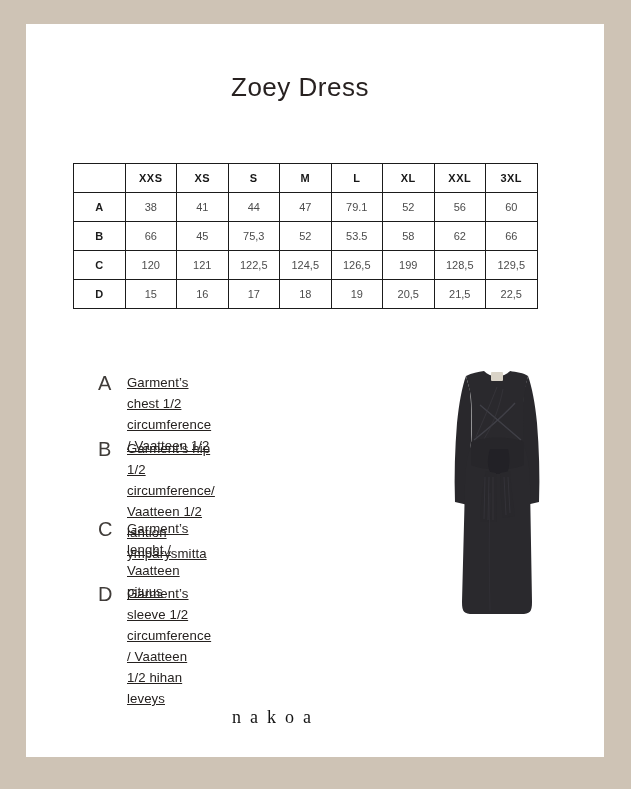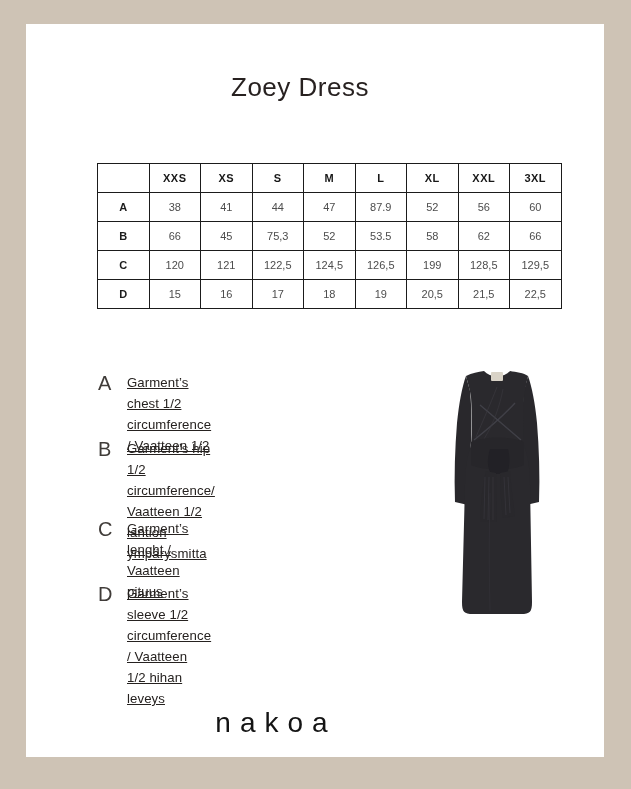--- a/index.html
+++ b/index.html
@@ -21,21 +21,21 @@
     left: 0; top: 72px;
     width: 600px;
     text-align: center;
     font-size: 26px;
     font-weight: 400;
     letter-spacing: 0.5px;
     color: #272120;
   }
   table.size-table {
     position: absolute;
-    left: 97px; top: 163px;
+    left: 73px; top: 163px;
     border-collapse: collapse;
     table-layout: fixed;
   }
   table.size-table th, table.size-table td {
     border: 1.6px solid #1b1b1b;
     width: 50.5px;
     height: 28px;
     text-align: center;
     vertical-align: middle;
     font-size: 11px;
@@ -64,22 +64,22 @@
   .legend-item:nth-child(1) { top: 372px; }
   .legend-item:nth-child(2) { top: 438px; }
   .legend-item:nth-child(3) { top: 518px; }
   .legend-item:nth-child(4) { top: 583px; }
   .dress-figure { position: absolute; left: 420px; top: 353px; width: 190px; height: 292px; }
   .brand-logo {
     position: absolute;
     left: 0; top: 707px;
     width: 543px;
     text-align: center;
-    font-family: Liberation Sans, sans-serif;
-    font-size: 28px;
+    font-family: Liberation Serif, serif;
+    font-size: 18px;
     color: #141414;
     letter-spacing: 9px;
     text-indent: 9px;
   }
 </style>
 </head>
 <body>
 
 <div class="card"></div>
 
@@ -99,21 +99,21 @@
         <th>3XL</th>
       </tr>
     </thead>
   <tbody>
       <tr>
         <th>A</th>
         <td>38</td>
         <td>41</td>
         <td>44</td>
         <td>47</td>
-        <td>87.9</td>
+        <td>79.1</td>
         <td>52</td>
         <td>56</td>
         <td>60</td>
       </tr>
       <tr>
         <th>B</th>
         <td>66</td>
         <td>45</td>
         <td>75,3</td>
         <td>52</td>

